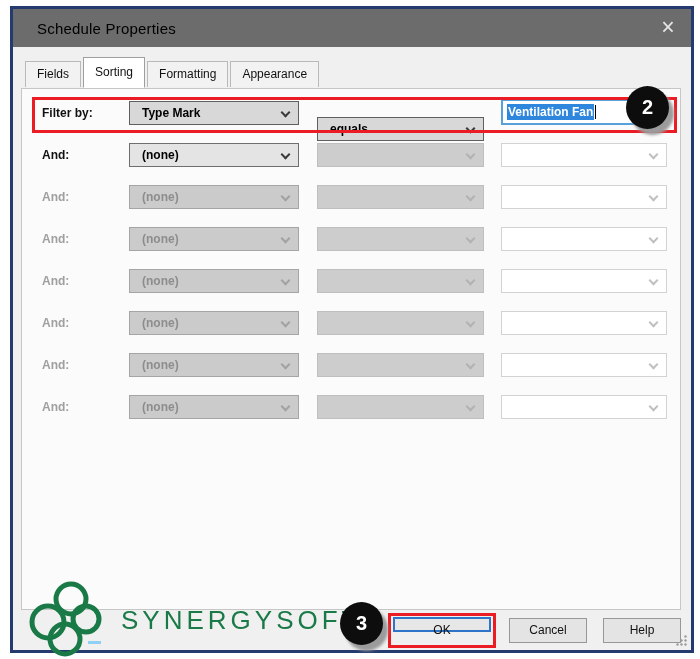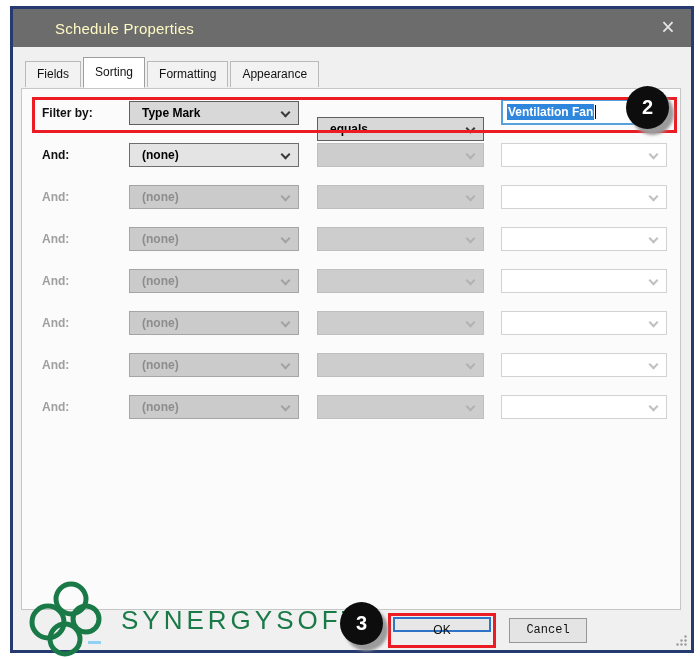--- a/index.html
+++ b/index.html
@@ -5,21 +5,21 @@
   * { margin:0; padding:0; box-sizing:border-box; }
   html,body { width:700px; height:659px; background:#ffffff; overflow:hidden;
               font-family:"Liberation Sans", sans-serif; }
 
   .dialog { position:absolute; left:10px; top:6px; width:684px; height:647px;
             background:#f0f0f0; border:3px solid #253a6e; }
 
   
   .titlebar { position:absolute; left:0; top:0; width:100%; height:38px;
               background:#6c6c6c; display:flex; align-items:center; }
-  .titlebar .title { color:#fef9c3; font-size:15px; padding-left:4px; letter-spacing:.2px;margin-left:38px; }
+  .titlebar .title { color:#000000; font-size:15px; padding-left:24px; letter-spacing:.2px; }
   .closebtn { position:absolute; right:8px; top:4px; width:30px; height:30px;
               color:#e6e6e6; font-size:23px; line-height:28px; text-align:center;
               font-weight:300; cursor:default; }
 
   
   .tabstrip { position:absolute; left:12px; top:48px; display:flex; align-items:flex-end; z-index:3; }
   .tab { height:26px; padding:5px 11px 0 11px; font-size:12px; color:#111;
          background:#f2f2f2; border:1px solid #b9b9b9; border-bottom:none; margin-right:2px; }
   .tab.active { height:31px; padding-top:7px; background:#ffffff; border:1px solid #9e9e9e;
                 border-bottom:1px solid #ffffff; margin-bottom:-1px; }
@@ -75,21 +75,21 @@
                color:#1a7a47; z-index:4; font-weight:400; }
   .bluedash  { position:absolute; left:75px; top:632px; width:13px; height:3px;
                background:#8fd0f5; z-index:4; }
 
   .okredbox { position:absolute; left:375px; top:604px; width:108px; height:35px;
               border:3px solid #ec1c24; z-index:6; pointer-events:none; }
   .btn { position:absolute; height:25px; font-size:12px; background:#e4e4e4;
          border:1px solid #979797; text-align:center; line-height:23px; color:#111; }
   .btn.ok     { left:380px; top:608px; width:98px; height:15px; line-height:23px;
                 border:2px solid #2e75c9; background:#e7e7e7; }
-  .btn.cancel { left:496px; top:609px; width:78px;font-family:Liberation Mono, monospace; }
+  .btn.cancel { left:496px; top:609px; width:78px; }
   .btn.help   { left:590px; top:609px; width:78px; }
 
   .grip { position:absolute; right:3px; bottom:3px; z-index:5; }
 </style>
 </head>
 <body>
 
 <div class="dialog">
 
   <div class="titlebar">
@@ -231,20 +231,21 @@
       <circle cx="63" cy="40" r="13"></circle>
       <circle cx="42" cy="60" r="15"></circle>
     </g>
   </svg>
   <div class="brandtext">SYNERGYSOFT</div>
   <div class="bluedash"></div>
 
   <div class="okredbox"></div>
   <div class="btn ok">OK</div>
   <div class="btn cancel">Cancel</div>
+  <div class="btn help">Help</div>
 
   <div class="badge badge2">2</div>
   <div class="badge badge3">3</div>
 
   <svg class="grip" width="13" height="13">
     <g fill="#9a9a9a">
       <circle cx="10.5" cy="2.5" r="1.2"></circle>
       <circle cx="6.5" cy="6.5" r="1.2"></circle>
         <circle cx="10.5" cy="6.5" r="1.2"></circle>
       <circle cx="2.5" cy="10.5" r="1.2"></circle>

